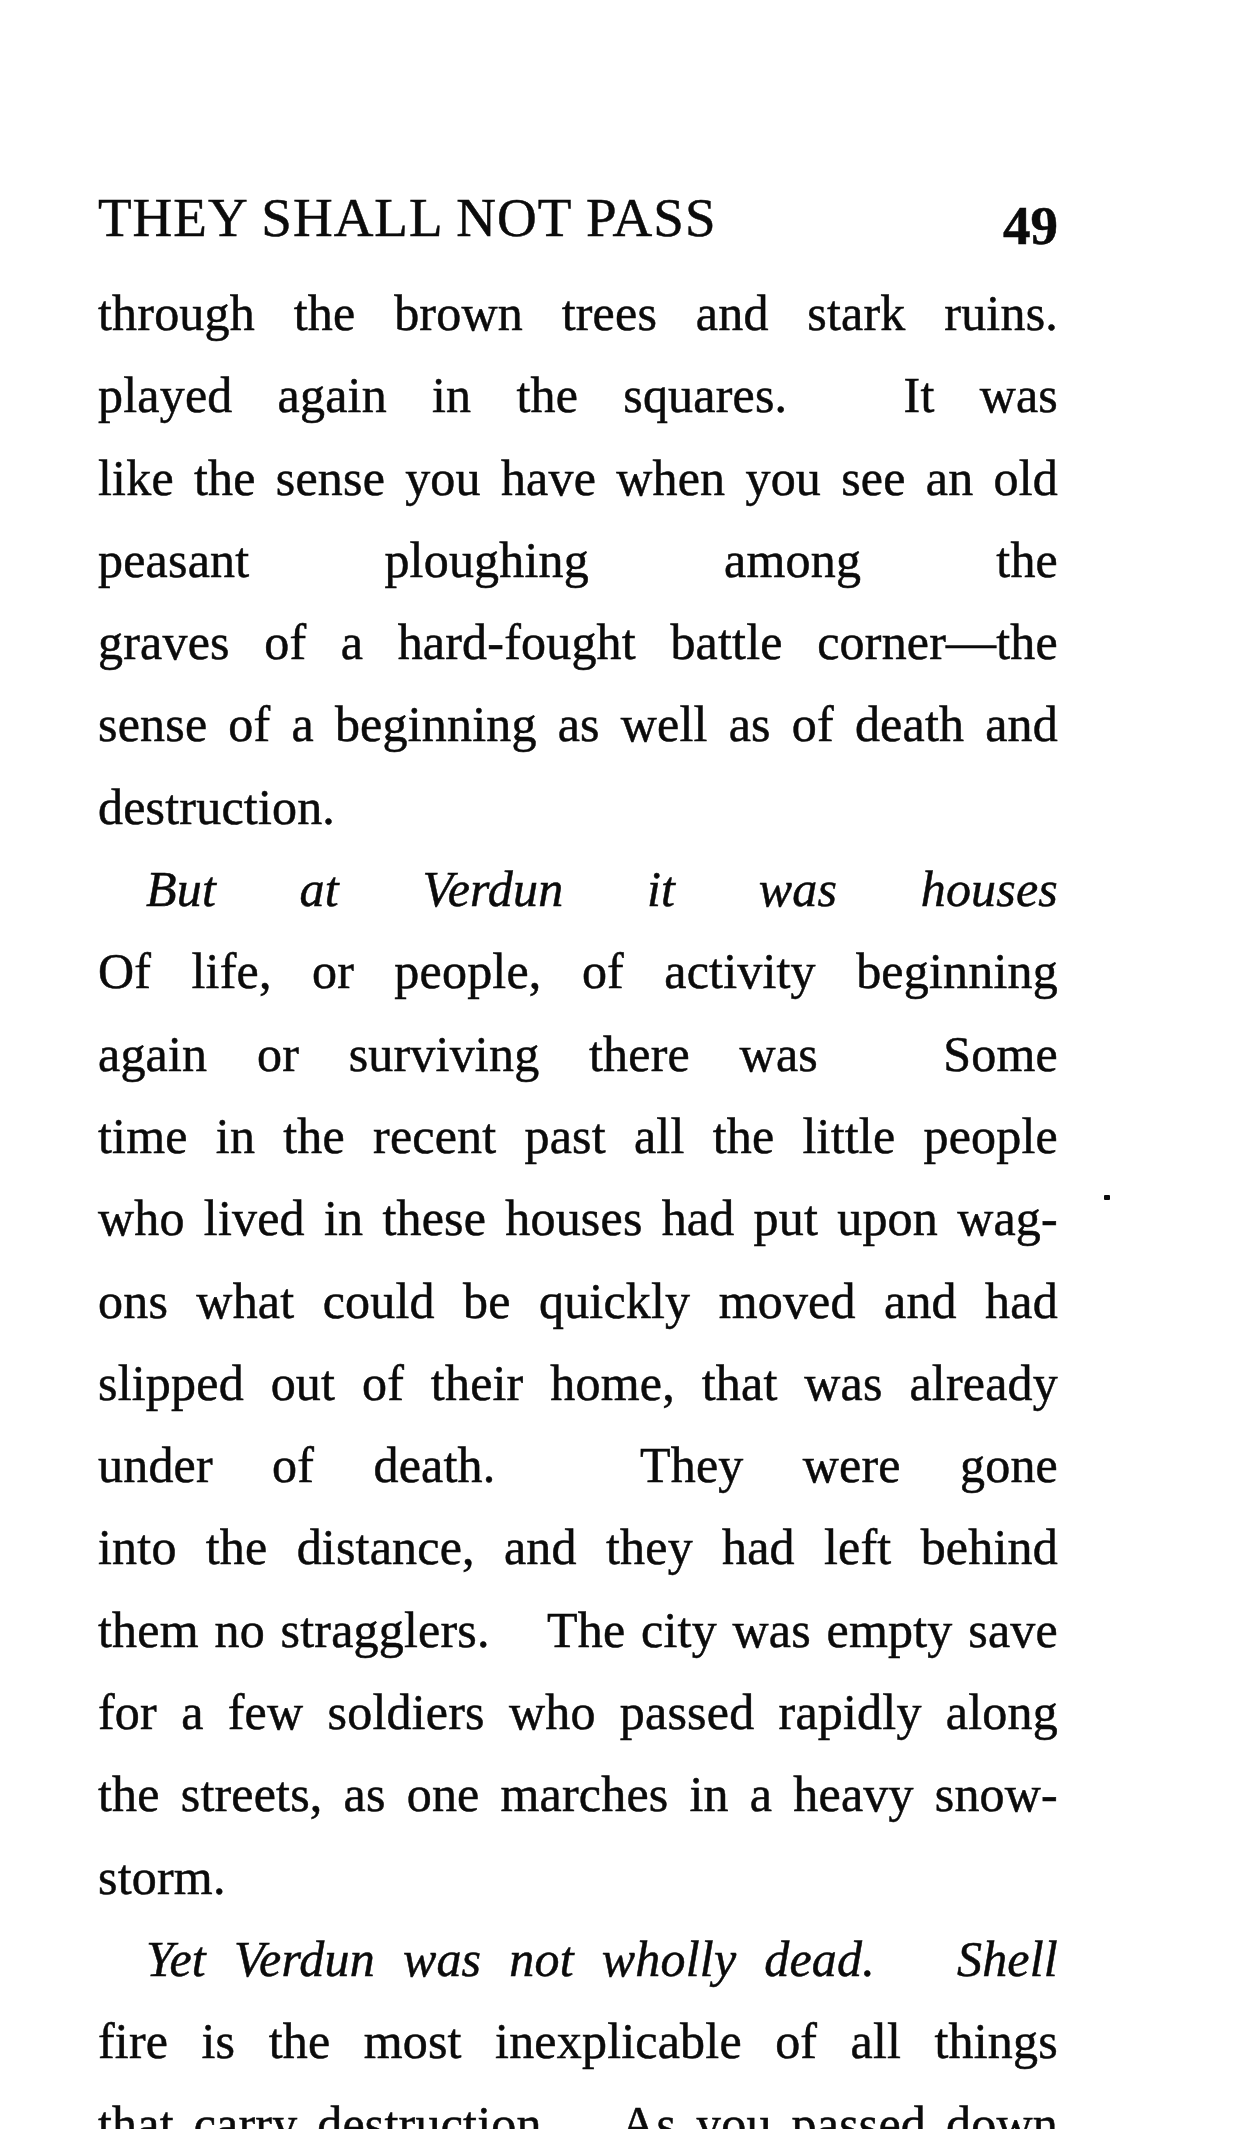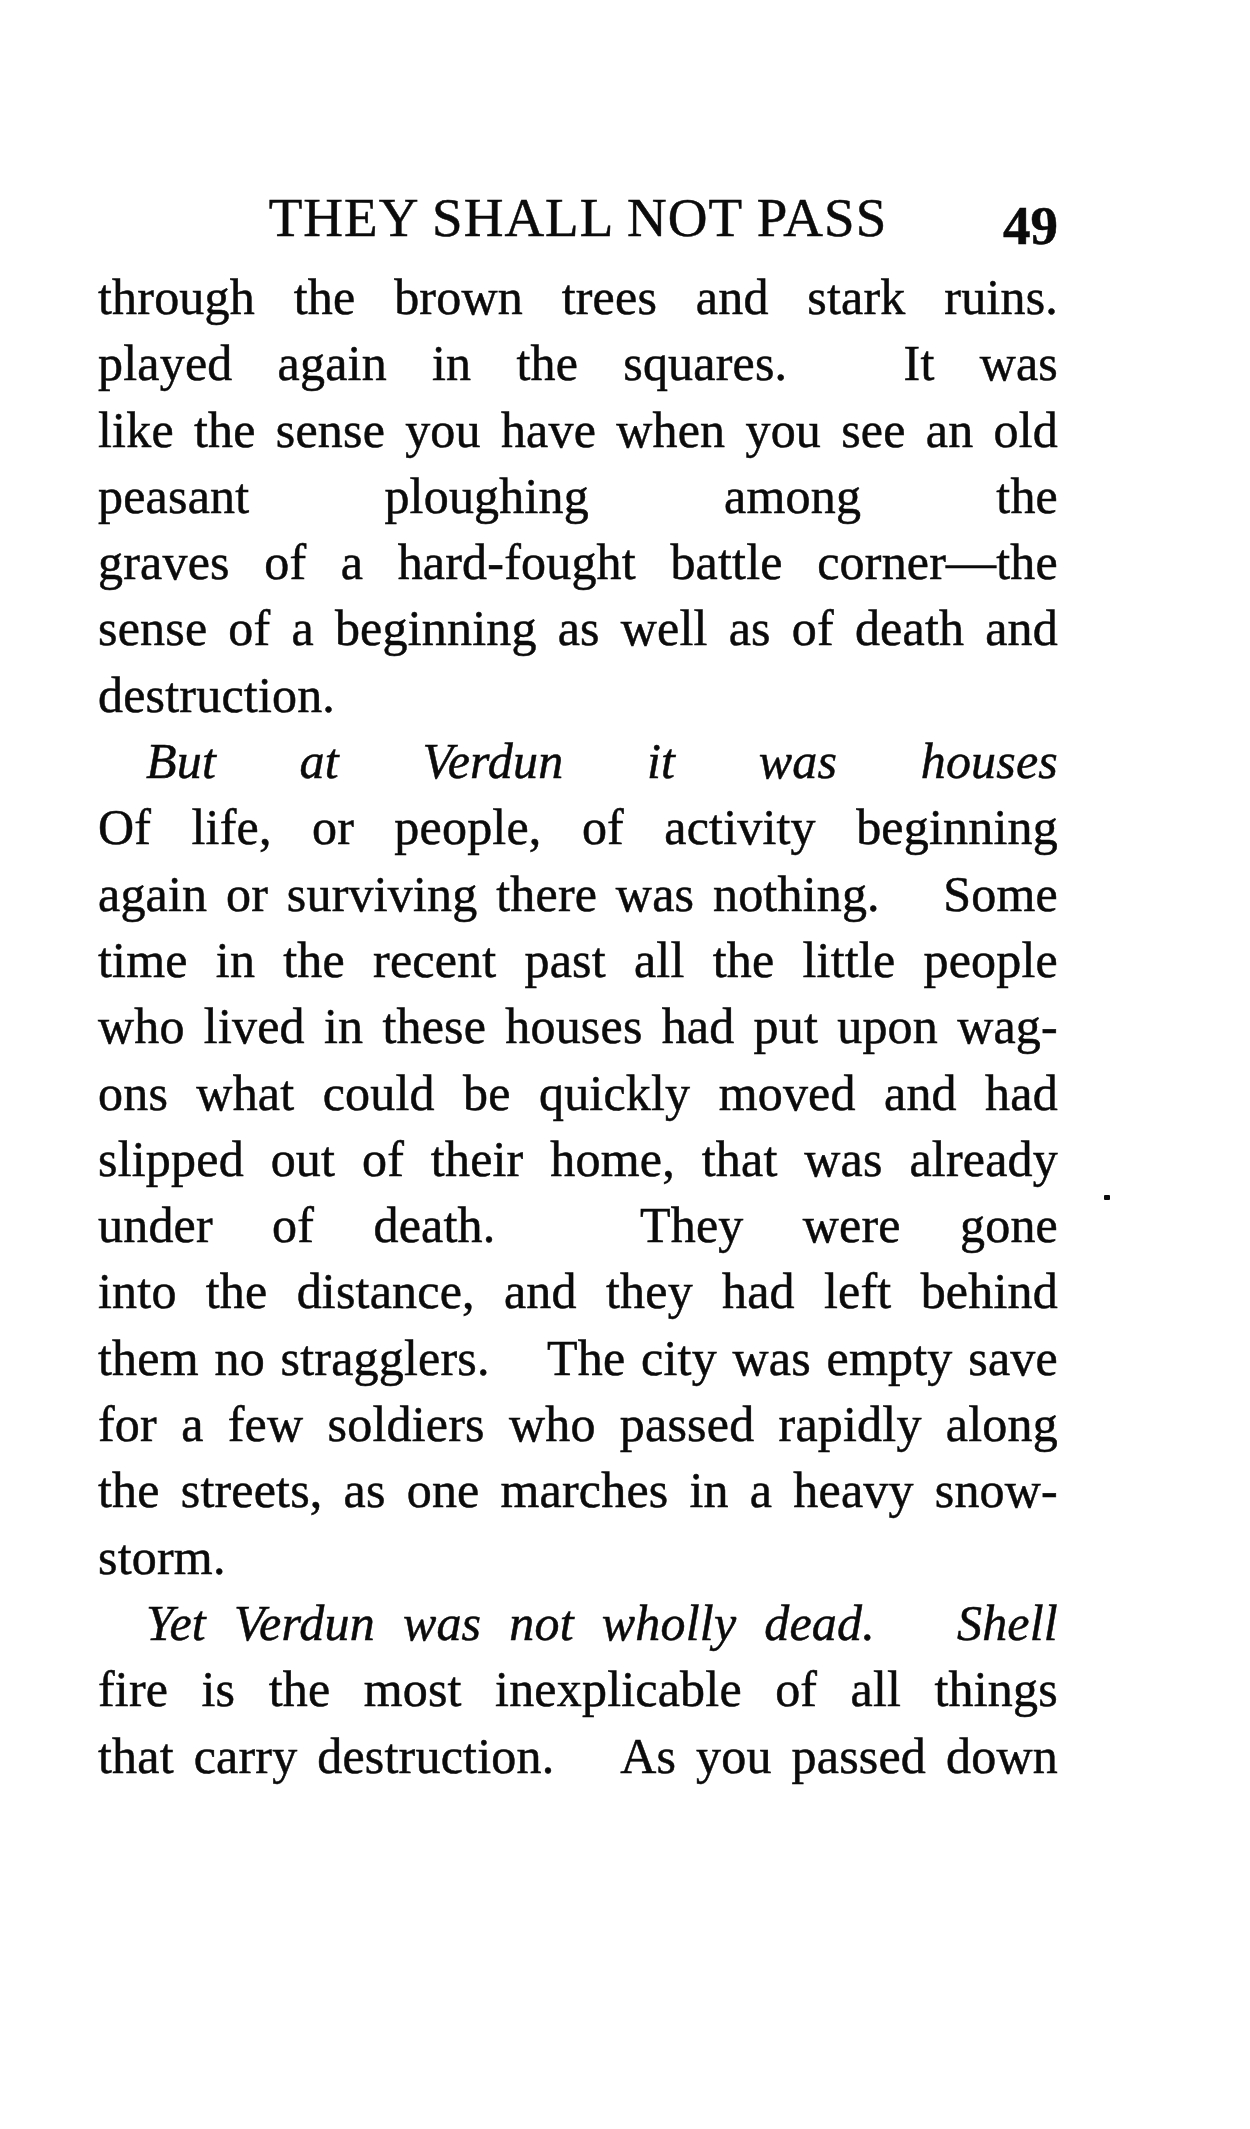--- a/index.html
+++ b/index.html
@@ -14,21 +14,21 @@
     -webkit-text-stroke: 0.5px currentColor;
   }
   .scan-header {
     position: absolute;
     left: 98px;
     top: 188px;
     width: 960px;
     height: 60px;
     font-size: 55px;
     line-height: 60px;
-    text-align: center;
+    text-align: left;
     letter-spacing: 1px;
     white-space: nowrap;
   }
   .scan-header .pagenum {
     position: absolute;
     right: 0;
     top: 8px;
     letter-spacing: 0;
     font-weight: bold;
   }
@@ -39,20 +39,21 @@
     width: 960px;
     font-size: 50px;
     line-height: 66.3px;
     letter-spacing: 0.2px;
   }
   .line {
     display: flex;
     justify-content: space-between;
     height: 66.3px;
     white-space: nowrap;
+    margin-top: 16px;
   }
   .line.plain { display: block; }
   .line.indent { padding-left: 48px; font-style: italic; }
   .w { flex: 0 0 auto; }
   .gap { flex: 0 0 auto; width: 26px; }
   .speck {
     position: absolute;
     left: 1104px;
     top: 1195px;
     width: 6px;
@@ -144,21 +145,20 @@
         <span class="w">of</span>
         <span class="w">activity</span>
         <span class="w">beginning</span>
       </div>
       <div class="line">
         <span class="w">again</span>
         <span class="w">or</span>
         <span class="w">surviving</span>
         <span class="w">there</span>
         <span class="w">was</span>
-        <span class="w">nothing.</span>
         <span class="gap"></span>
         <span class="w">Some</span>
       </div>
       <div class="line">
         <span class="w">time</span>
         <span class="w">in</span>
         <span class="w">the</span>
         <span class="w">recent</span>
         <span class="w">past</span>
         <span class="w">all</span>

